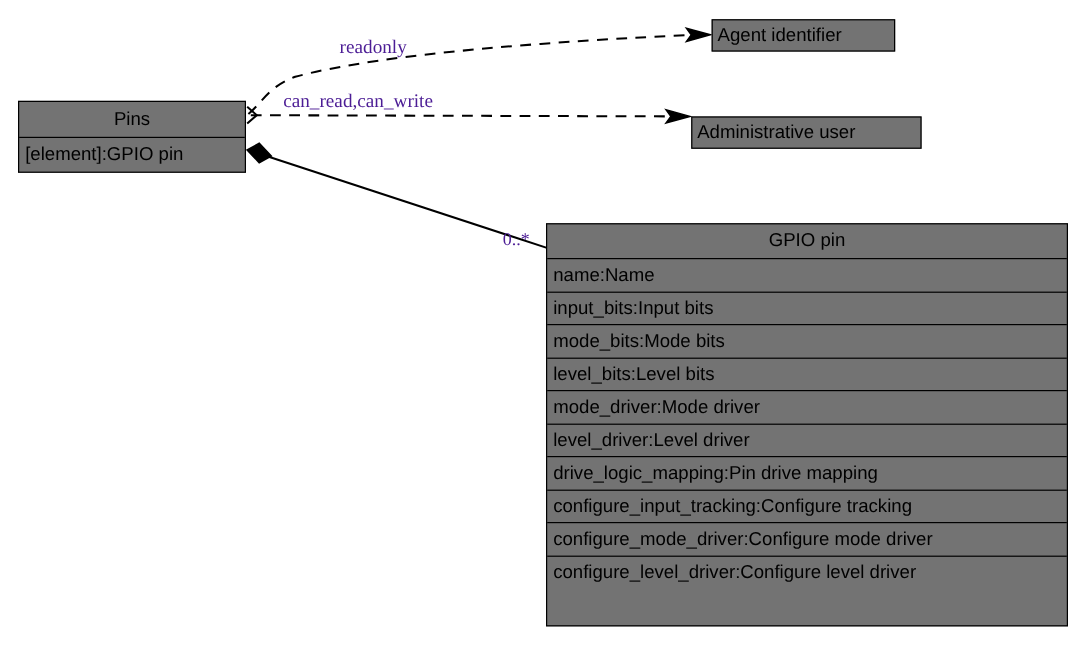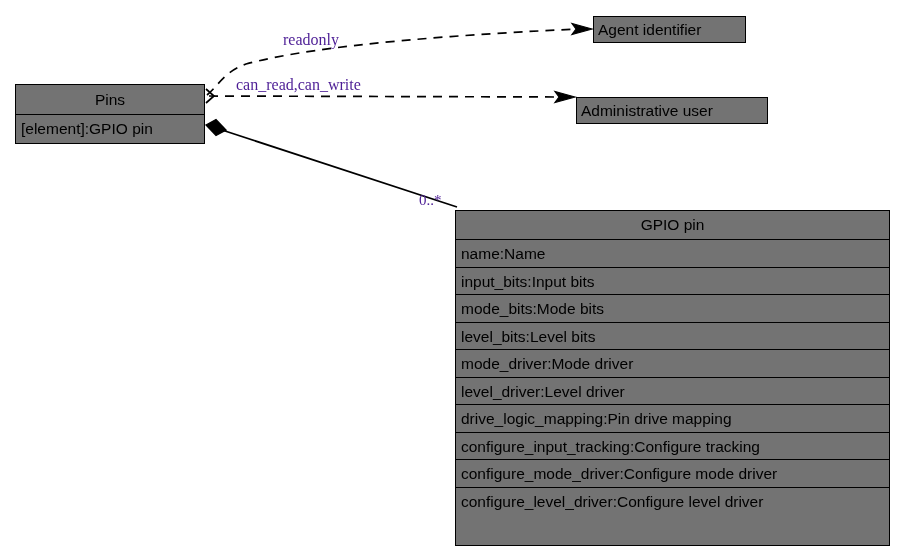--- a/index.html
+++ b/index.html
@@ -105,21 +105,21 @@
     height: 27px;
     padding: 0 4px;
   }
   #adminuser-values .umlrow + .umlrow {
     border-top: 1.6px solid #000000;
   }
 
   
   #gpio-box {
     left: 455px;
-    top: 210px;
+    top: 186px;
     width: 435px;
     height: 336px;
   }
   #gpio-box .umlrow {
     font-size: 15.5px;
     line-height: 27.5px;
     height: 27.5px;
     padding: 0 5px;
   }
   #gpio-box .row-title {

